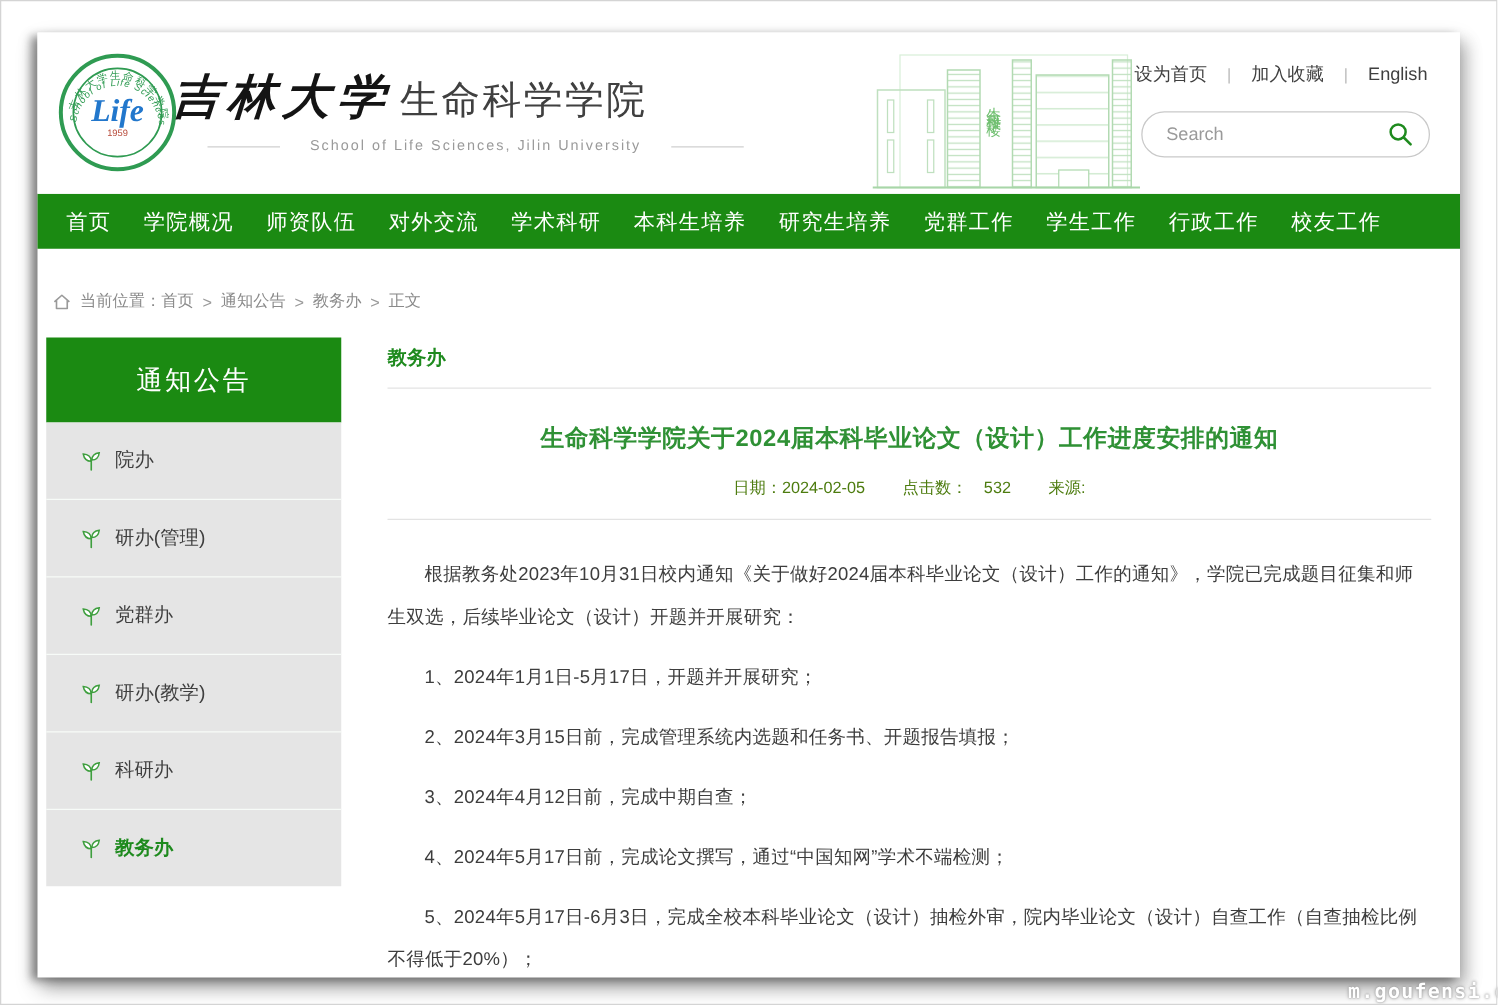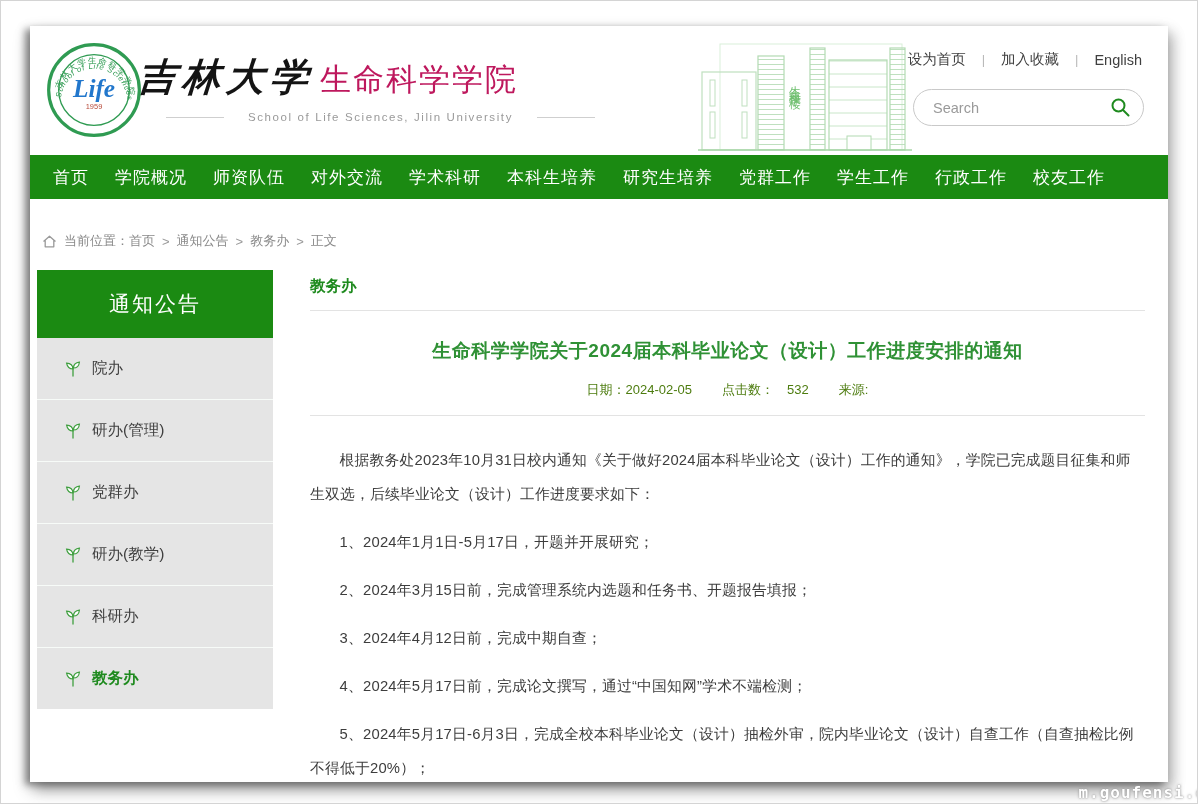--- a/index.html
+++ b/index.html
@@ -19,21 +19,21 @@
   
   .header{position:relative;height:129px;background:#fff;}
   .logo{position:absolute;left:16px;top:16px;width:96px;height:96px;}
   .brand{position:absolute;left:108px;top:26px;white-space:nowrap;}
   .brand-row{display:flex;align-items:baseline;}
   .brand-calligraphy{
     font-family:"Liberation Serif","DejaVu Serif",serif;
     font-size:38px;font-weight:900;font-style:italic;color:#141414;letter-spacing:6px;
     transform:skewX(-4deg);
   }
-  .brand-cn{font-size:31px;color:#be185d;margin-left:6px;letter-spacing:2px;}
+  .brand-cn{font-size:31px;color:#404040;margin-left:6px;letter-spacing:2px;}
   .brand-sub{display:flex;align-items:center;margin-top:8px;margin-left:28px;gap:12px;}
   .brand-sub .dash{width:58px;height:1px;background:#cfcfcf;}
   .brand-sub .sub-text{font-size:11.5px;color:#9a9a9a;letter-spacing:1.6px;margin:0 12px;}
 
   .building{position:absolute;left:668px;top:16px;width:214px;height:113px;}
 
   .toplinks{position:absolute;right:26px;top:24px;font-size:14.5px;color:#3f3f3f;display:flex;align-items:center;justify-content:space-between;}
   .toplinks .tlink{cursor:pointer;}
   .toplinks .sep{color:#b9b9b9;margin:0 16px;font-size:13px;}
 
@@ -267,21 +267,21 @@
       <div class="rule head"></div>
 
       <h1 class="article-title">生命科学学院关于2024届本科毕业论文（设计）工作进度安排的通知</h1>
 
       <div class="meta">
         <span>日期：</span><span>2024-02-05</span><span class="gap">点击数：</span><span class="val">532</span><span class="gap">来源:</span>
       </div>
       <div class="rule meta-rule"></div>
 
       <div class="article-body">
-        <p>根据教务处2023年10月31日校内通知《关于做好2024届本科毕业论文（设计）工作的通知》，学院已完成题目征集和师生双选，后续毕业论文（设计）工作进度要求如下：</p>
+        <p>根据教务处2023年10月31日校内通知《关于做好2024届本科毕业论文（设计）工作的通知》，学院已完成题目征集和师生双选，后续毕业论文（设计）开题并开展研究：</p>
         <p>1、2024年1月1日-5月17日，开题并开展研究；</p>
         <p>2、2024年3月15日前，完成管理系统内选题和任务书、开题报告填报；</p>
         <p>3、2024年4月12日前，完成中期自查；</p>
         <p>4、2024年5月17日前，完成论文撰写，通过“中国知网”学术不端检测；</p>
         <p>5、2024年5月17日-6月3日，完成全校本科毕业论文（设计）抽检外审，院内毕业论文（设计）自查工作（自查抽检比例不得低于20%）；</p>
       </div>
     </div>
   </div>
 </div>
 

